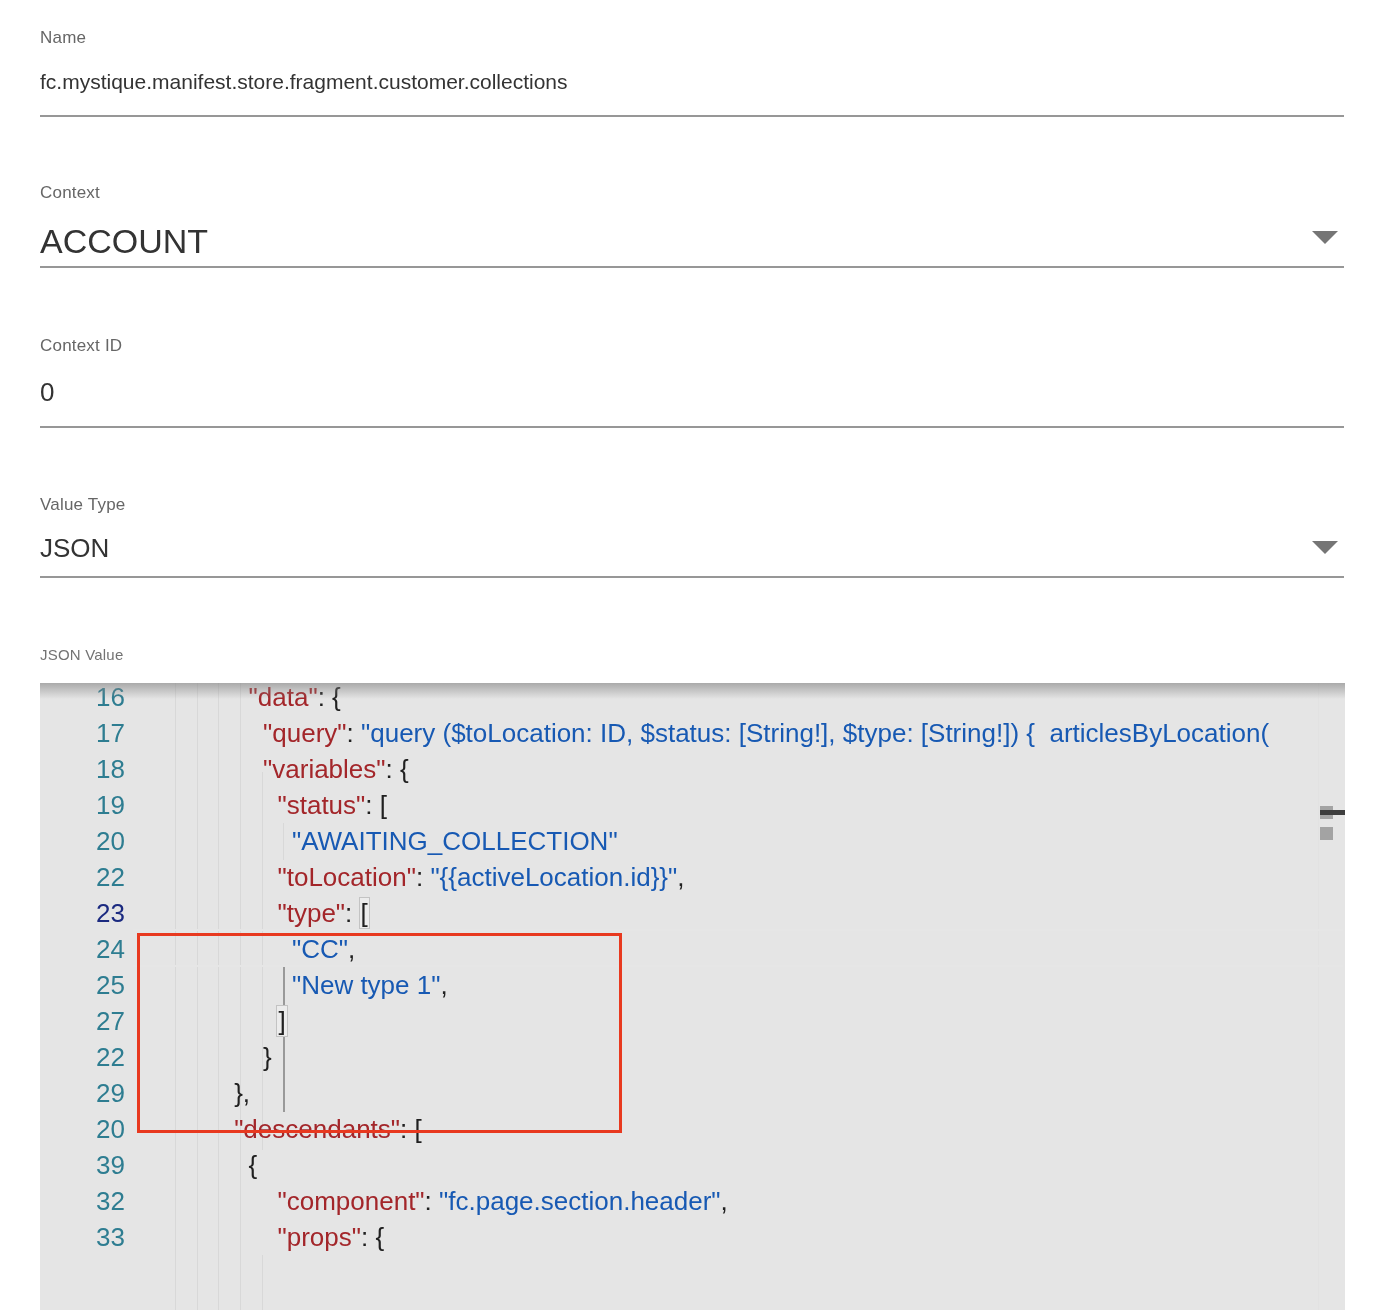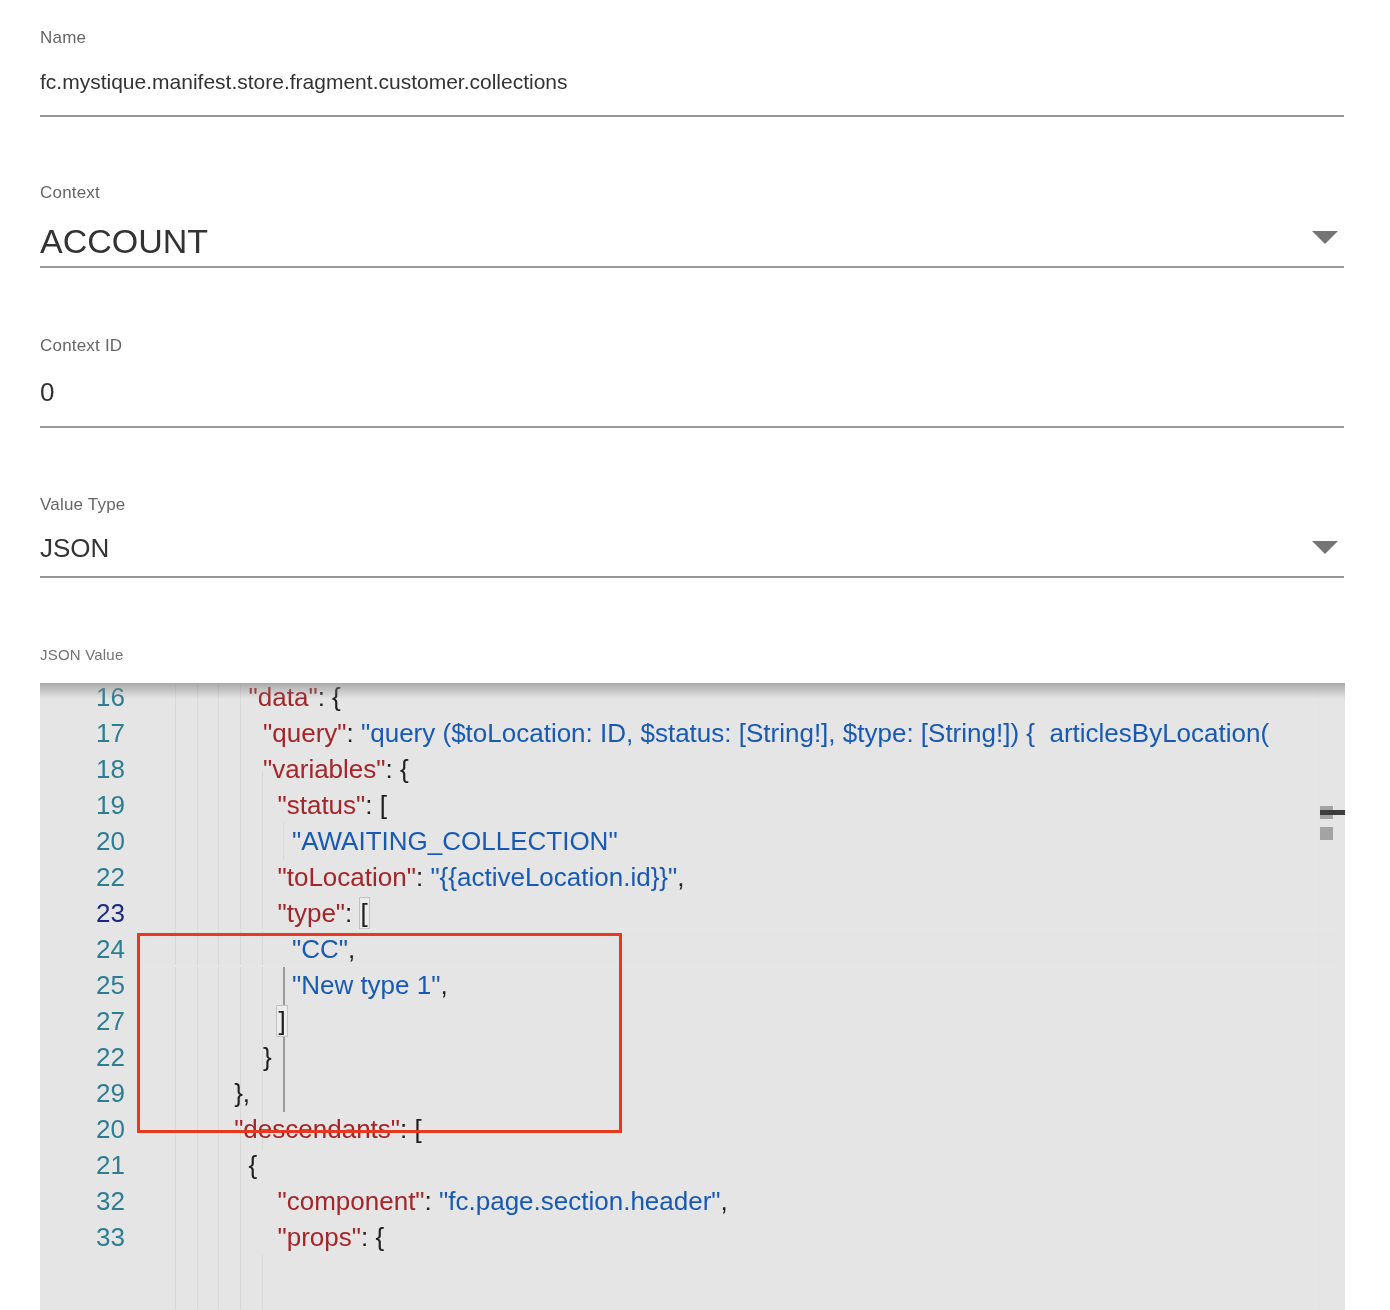--- a/index.html
+++ b/index.html
@@ -101,21 +101,21 @@
       <div class="code-row"><span class="gutter">19</span><span class="code">                    <span class="tk-key">"status"</span><span class="tk-pun">: [</span></span></div>
       <div class="code-row"><span class="gutter">20</span><span class="code">                      <span class="tk-str">"AWAITING_COLLECTION"</span></span></div>
       <div class="code-row"><span class="gutter">22</span><span class="code">                    <span class="tk-key">"toLocation"</span><span class="tk-pun">: </span><span class="tk-str">"{{activeLocation.id}}"</span><span class="tk-pun">,</span></span></div>
       <div class="code-row"><span class="gutter active">23</span><span class="code">                    <span class="tk-key">"type"</span><span class="tk-pun">: </span><span class="tk-brk">[</span></span></div>
       <div class="code-row"><span class="gutter">24</span><span class="code">                      <span class="tk-str">"CC"</span><span class="tk-pun">,</span></span></div>
       <div class="code-row"><span class="gutter">25</span><span class="code">                      <span class="tk-str">"New type 1"</span><span class="tk-pun">,</span></span></div>
       <div class="code-row"><span class="gutter">27</span><span class="code">                    <span class="tk-brk">]</span></span></div>
       <div class="code-row"><span class="gutter">22</span><span class="code">                  <span class="tk-pun">}</span></span></div>
       <div class="code-row"><span class="gutter">29</span><span class="code">              <span class="tk-pun">},</span></span></div>
       <div class="code-row"><span class="gutter">20</span><span class="code">              <span class="tk-key">"descendants"</span><span class="tk-pun">: [</span></span></div>
-      <div class="code-row"><span class="gutter">21</span><span class="code">                <span class="tk-pun">{</span></span></div>
+      <div class="code-row"><span class="gutter">39</span><span class="code">                <span class="tk-pun">{</span></span></div>
       <div class="code-row"><span class="gutter">32</span><span class="code">                    <span class="tk-key">"component"</span><span class="tk-pun">: </span><span class="tk-str">"fc.page.section.header"</span><span class="tk-pun">,</span></span></div>
       <div class="code-row"><span class="gutter">33</span><span class="code">                    <span class="tk-key">"props"</span><span class="tk-pun">: {</span></span></div>
     </div>
 
   <div class="red-box"></div>
 
   <div class="top-shadow"></div>
 
   <div class="right-divider"></div>
   <div class="sb-mark" style="left:1280px;top:123px;width:13px;height:13px"></div>

